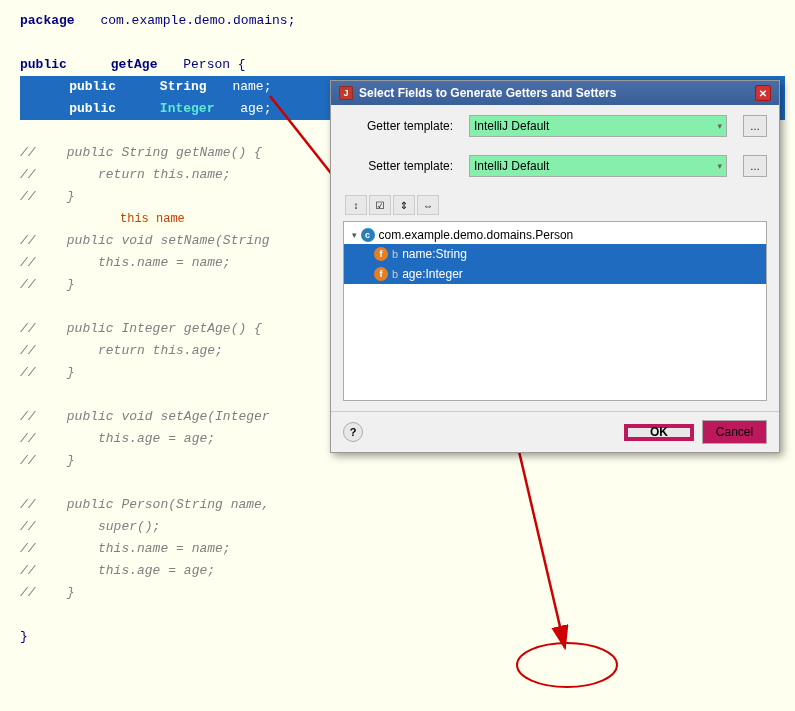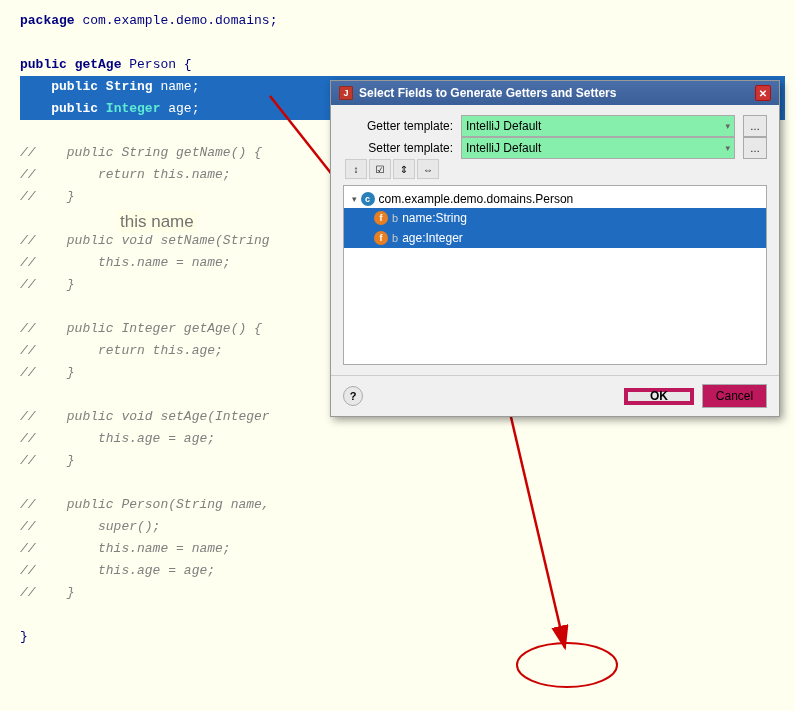--- a/index.html
+++ b/index.html
@@ -23,20 +23,21 @@
       font-size: 13px;
       line-height: 22px;
       color: #000080;
     }
 
     .code-line {
       display: flex;
       align-items: flex-end;
       white-space: pre;
       min-height: 22px;
+      gap: 18px;
     }
 
     .code-line.highlighted {
       background: #1e6bbf;
       color: #fff;
     }
 
     .kw { color: #000080; font-weight: bold; }
     .type { color: #000080; font-weight: bold; }
     .comment { color: #808080; font-style: italic; }
@@ -108,22 +109,22 @@
       cursor: pointer;
     }
 
     .dialog-body {
       padding: 10px 12px;
     }
 
     .dialog-row {
       display: flex;
       align-items: center;
-      margin-bottom: 0;
-      gap: 8px;
+      margin-bottom: 18px;
+      gap: 16px;
     }
 
     .dialog-label {
       width: 110px;
       text-align: right;
       font-size: 12px;
       color: #000;
       flex-shrink: 0;
     }
 
@@ -346,21 +347,21 @@
 
   <line x1="270" y1="96" x2="390" y2="248" stroke="#cc0000" stroke-width="2.5" marker-end="url(#arrowhead1)"></line>
 
   <line x1="500" y1="370" x2="565" y2="648" stroke="#cc0000" stroke-width="2.5" marker-end="url(#arrowhead2)"></line>
 
   <ellipse cx="567" cy="665" rx="50" ry="22" fill="none" stroke="#cc0000" stroke-width="2"></ellipse>
 
   <ellipse cx="490" cy="253" rx="90" ry="24" fill="none" stroke="#cc0000" stroke-width="2"></ellipse>
 </svg>
 
-<div style="position:absolute; top:211px; left:117px; font-size:17px; color:#737373; font-family:Liberation Sans, sans-serif; background:rgba(255,255,230,0.8); padding:1px 3px;">this name</div>
+<div style="position:absolute; top:211px; left:117px; font-size:12px; color:#c2410c; font-family:Liberation Mono, monospace; background:rgba(255,255,230,0.8); padding:1px 3px;">this name</div>
 
 <div class="dialog">
 
   <div class="dialog-titlebar">
     <div class="dialog-titlebar-left">
       <span class="dialog-title-icon">J</span>
       <span>Select Fields to Generate Getters and Setters</span>
     </div>
     <div class="dialog-close-btn">✕</div>
   </div>

